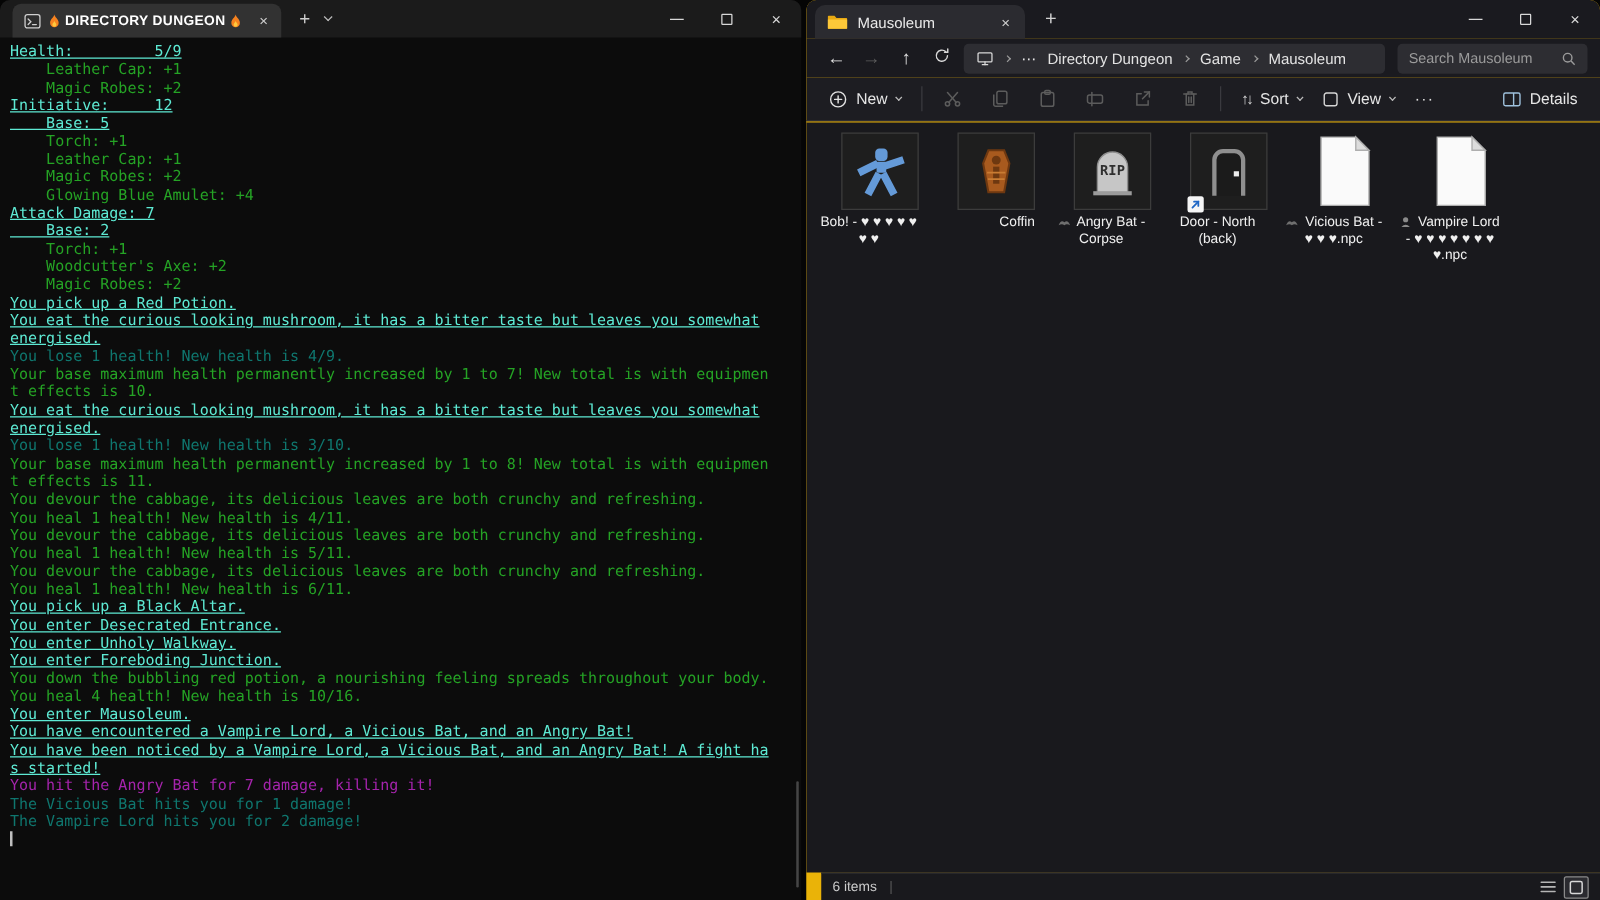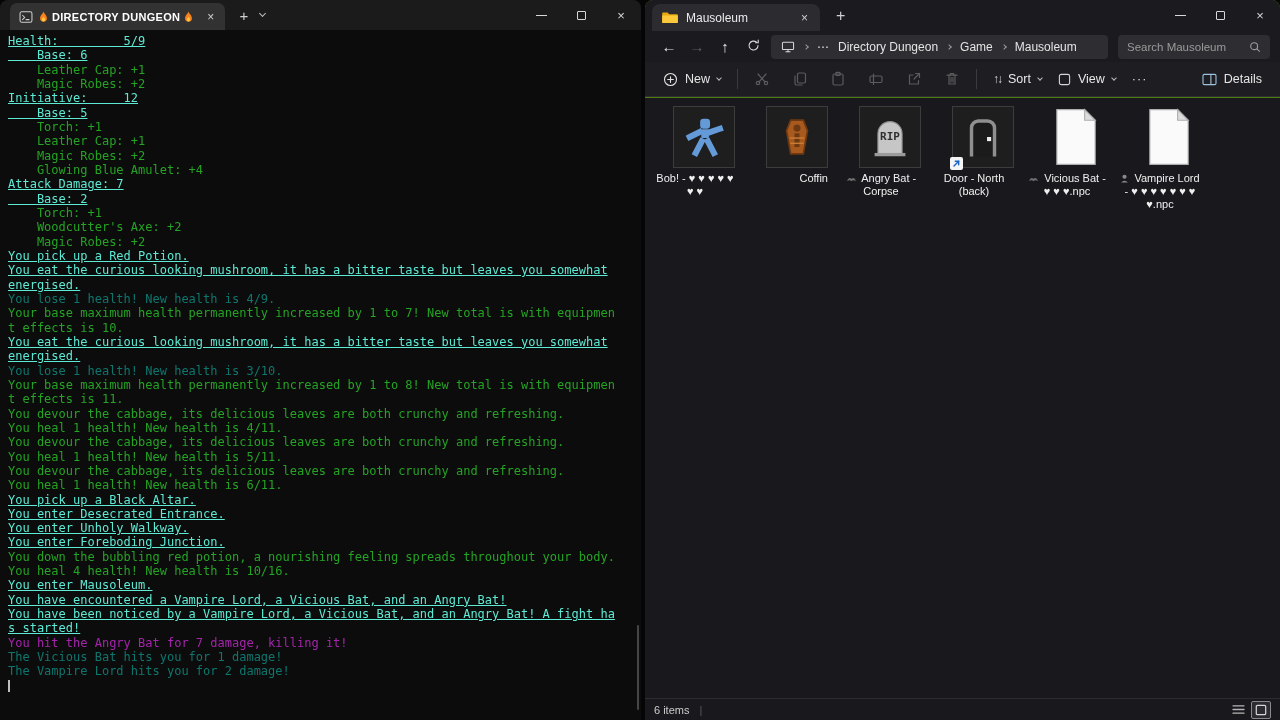--- a/index.html
+++ b/index.html
@@ -37,21 +37,21 @@
   .c-g { color:#25a325; }
   .c-r { color:#0f766e; }
   .c-m { color:#a524ac; }
   .cursor { display:inline-block; width:2px; height:12px; background:#bfbfbf;
             vertical-align:-2px; }
   .term-scrollthumb { position:absolute; right:2px; top:595px; width:2px; height:85px;
                       background:#777; opacity:.55; border-radius:1px; }
 
   
   .ex-win { position:absolute; left:645px; top:0; width:635px; height:720px;
-            background:#4d7c0f; border-radius:8px 8px 0 0; overflow:hidden; }
+            background:#eab308; border-radius:8px 8px 0 0; overflow:hidden; }
   .ex-tabbar { position:relative; height:31px; background:#1a1a1f;
                display:flex; align-items:flex-end; }
   .ex-tab { margin-left:7px; width:168px; height:27px; background:#2b2b30;
             border-radius:8px 8px 0 0; display:flex; align-items:center; padding:0 10px; gap:8px; }
   .ex-tab-title { color:#eaeaea; font-size:12px; flex:1; }
   .ex-newtab { color:#d0d0d0; font-size:16px; margin-left:16px; align-self:center; }
 
   .ex-navbar { height:31px; background:#1a1a1f; display:flex; align-items:center; padding:0 10px; }
   .nav-btn { width:28px; text-align:center; font-size:15px; color:#e2e2e2; }
   .nav-btn.dim { color:#5e5e5e; }
@@ -79,21 +79,21 @@
            display:flex; align-items:center; justify-content:center; position:relative; }
   .pagewrap { width:62px; height:62px; display:flex; align-items:center; justify-content:center;
               position:relative; }
   .file-label { max-width:84px; font-size:11px; line-height:13px; color:#f0f0f0;
                 text-align:center; word-break:break-word; }
   .file-label svg { vertical-align:-1px; margin-right:2px; }
   .sc-badge { position:absolute; left:-3px; bottom:-3px; width:13px; height:13px;
               background:#f5f5f5; border-radius:2px; display:flex; align-items:center;
               justify-content:center; }
 
-  .ex-statusbar { position:absolute; bottom:0; left:0; right:0; height:22px; background:#19191d;
+  .ex-statusbar { position:absolute; bottom:0; left:12px; right:0; height:22px; background:#19191d;
                   border-top:1px solid #2c2c31; display:flex; align-items:center;
                   padding:0 9px; font-size:11px; color:#cccccc; }
   .status-sep { color:#5a5a5a; margin-left:10px; }
   .status-spacer { flex:1; }
   .view-toggle { width:20px; height:18px; display:flex; align-items:center; justify-content:center;
                  margin-left:3px; border:1px solid transparent; border-radius:2px; }
   .view-toggle.selected { border-color:#8a8a8a; background:#2b2b30; }
 </style>
 </head>
 <body>
@@ -127,21 +127,20 @@
         </span>
       <span class="wc-btn">
           <span class="wc-max"></span>
         </span>
       <span class="wc-btn">×</span>
     </div>
   </div>
   <div class="term-body">
     <div id="term-lines">
         <div class="tl c-w">Health:         5/9</div>
-        <div class="tl c-w">    Base: 6</div>
         <div class="tl c-g">    Leather Cap: +1</div>
         <div class="tl c-g">    Magic Robes: +2</div>
         <div class="tl c-w">Initiative:     12</div>
         <div class="tl c-w">    Base: 5</div>
         <div class="tl c-g">    Torch: +1</div>
         <div class="tl c-g">    Leather Cap: +1</div>
         <div class="tl c-g">    Magic Robes: +2</div>
         <div class="tl c-g">    Glowing Blue Amulet: +4</div>
         <div class="tl c-w">Attack Damage: 7</div>
         <div class="tl c-w">    Base: 2</div>

